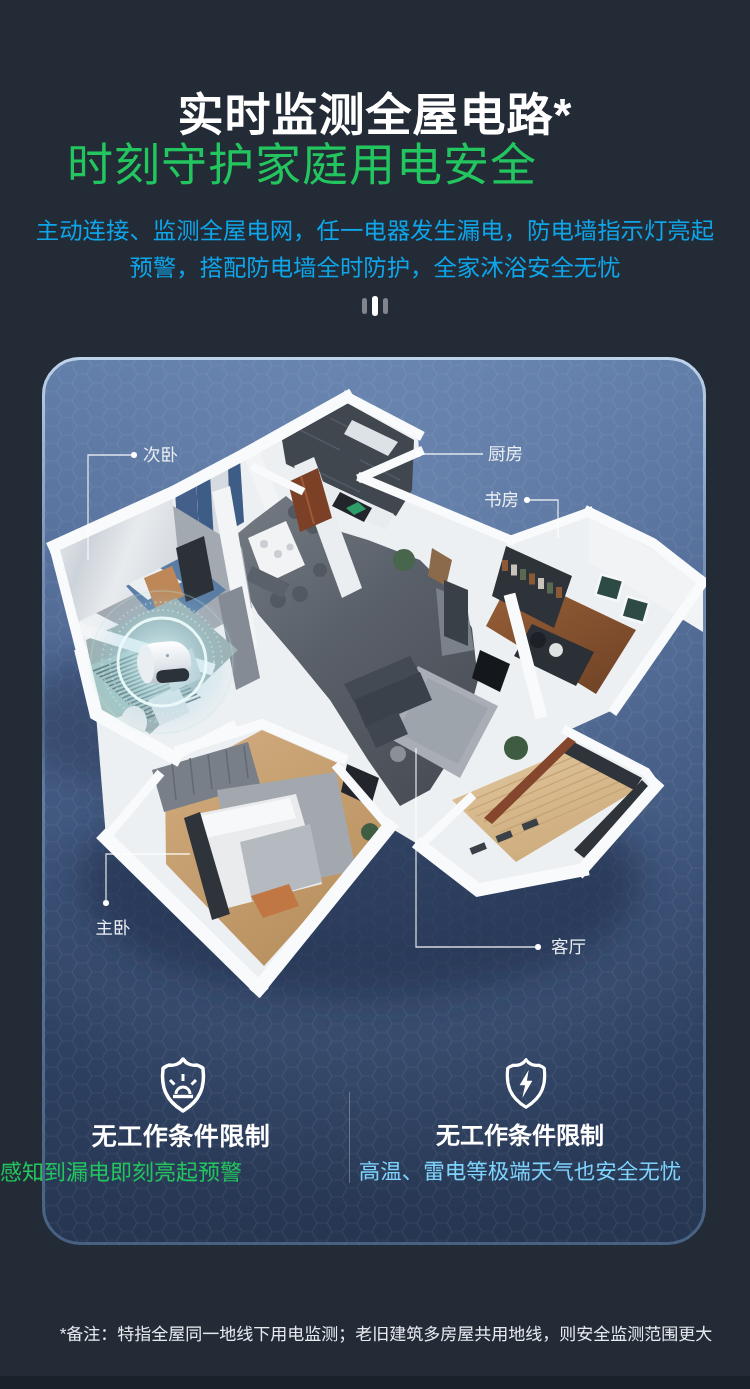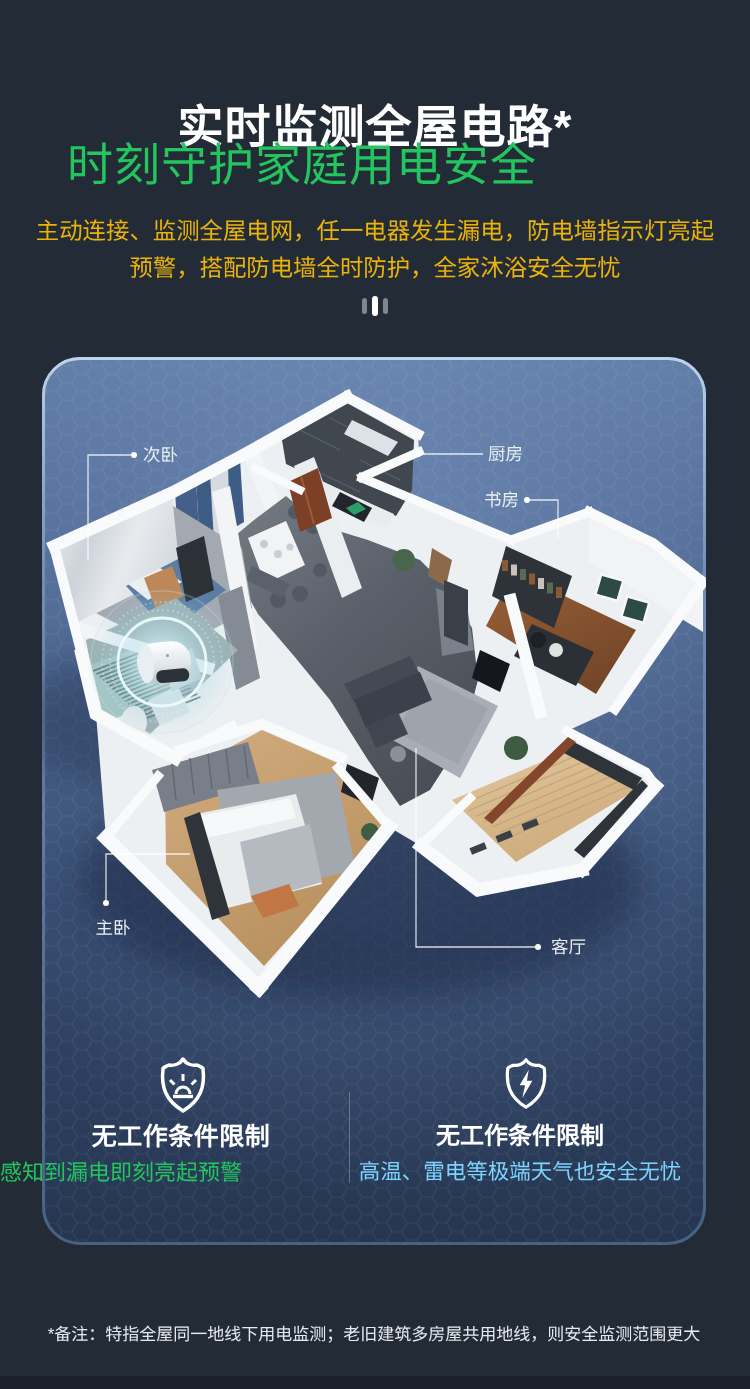--- a/index.html
+++ b/index.html
@@ -3,25 +3,25 @@
 <style>
   html,body{margin:0;padding:0;}
   body{width:750px;height:1389px;position:relative;overflow:hidden;
     background:#232b37;font-family:"Liberation Sans",sans-serif;}
   .abs{position:absolute;}
 </style></head>
 <body>
 
 <div class="abs" style="left:0;top:0;width:750px;height:1389px;background:#232b37;"></div>
 
-<div class="abs" style="left:0;top:90px;width:750px;text-align:center;font-size:46px;font-weight:bold;color:#ffffff;letter-spacing:1px;">实时监测全屋电路*</div>
+<div class="abs" style="left:0;top:78px;width:750px;text-align:center;font-size:46px;font-weight:bold;color:#ffffff;letter-spacing:1px;">实时监测全屋电路*</div>
 
 <div class="abs" style="left:0;top:128px;width:604px;text-align:center;font-size:46px;font-weight:normal;color:#22c55e;letter-spacing:1px;">时刻守护家庭用电安全</div>
 
-<div class="abs" style="left:0;top:213px;width:750px;text-align:center;font-size:23.4px;line-height:37px;color:#eab308;">主动连接、监测全屋电网，任一电器发生漏电，防电墙指示灯亮起<br>预警，搭配防电墙全时防护，全家沐浴安全无忧</div>
+<div class="abs" style="left:0;top:213px;width:750px;text-align:center;font-size:23.4px;line-height:37px;color:#0ea5e9;">主动连接、监测全屋电网，任一电器发生漏电，防电墙指示灯亮起<br>预警，搭配防电墙全时防护，全家沐浴安全无忧</div>
 
 <svg class="abs" style="left:360px;top:296px;" width="30" height="20" viewBox="0 0 30 20">
   <rect x="2" y="2" width="5" height="16" rx="2.5" fill="#80858e"></rect>
   <rect x="12" y="0" width="6" height="20" rx="3" fill="#ffffff"></rect>
   <rect x="23" y="2" width="5" height="16" rx="2.5" fill="#80858e"></rect>
 </svg>
 
 <div class="abs" style="left:42px;top:357px;width:664px;height:888px;border-radius:38px;
   background:linear-gradient(180deg,#5d7aa6 0%,#4a638e 30%,#34496e 60%,#263651 100%);"></div>
 
@@ -400,15 +400,15 @@
 
 <svg class="abs" style="left:504px;top:1057px;" width="44" height="53" viewBox="0 0 48 58">
   <path d="M24 3 C27 8 33 10 38 9 C38 9 45 12 44 13 C46 30 42 44 24 55 C6 44 2 30 4 13 C3 12 10 9 10 9 C15 10 21 8 24 3 Z" fill="none" stroke="#ffffff" stroke-width="3.5" stroke-linejoin="round"></path>
   <path d="M27 14 L17 31 L23 31 L20 45 L31 26 L25 26 Z" fill="#ffffff"></path>
 </svg>
 
 <div class="abs" style="left:354px;top:1116px;width:332px;text-align:center;font-size:24px;font-weight:bold;color:#ffffff;letter-spacing:0px;">无工作条件限制</div>
 
 <div class="abs" style="left:354px;top:1154px;width:332px;text-align:center;font-size:21.5px;color:#7dd3fc;white-space:nowrap;">高温、雷电等极端天气也安全无忧</div>
 
-<div class="abs" style="left:0;top:1320px;width:660px;text-align:center;font-size:17px;color:#e6eaee;white-space:nowrap;padding-left:44px;">*备注：特指全屋同一地线下用电监测；老旧建筑多房屋共用地线，则安全监测范围更大</div>
+<div class="abs" style="left:12px;top:1320px;width:660px;text-align:center;font-size:17px;color:#e6eaee;white-space:nowrap;padding-left:44px;">*备注：特指全屋同一地线下用电监测；老旧建筑多房屋共用地线，则安全监测范围更大</div>
 
 <div class="abs" style="left:0;top:1376px;width:750px;height:13px;background:#1a212b;"></div>
 
 </body></html>

